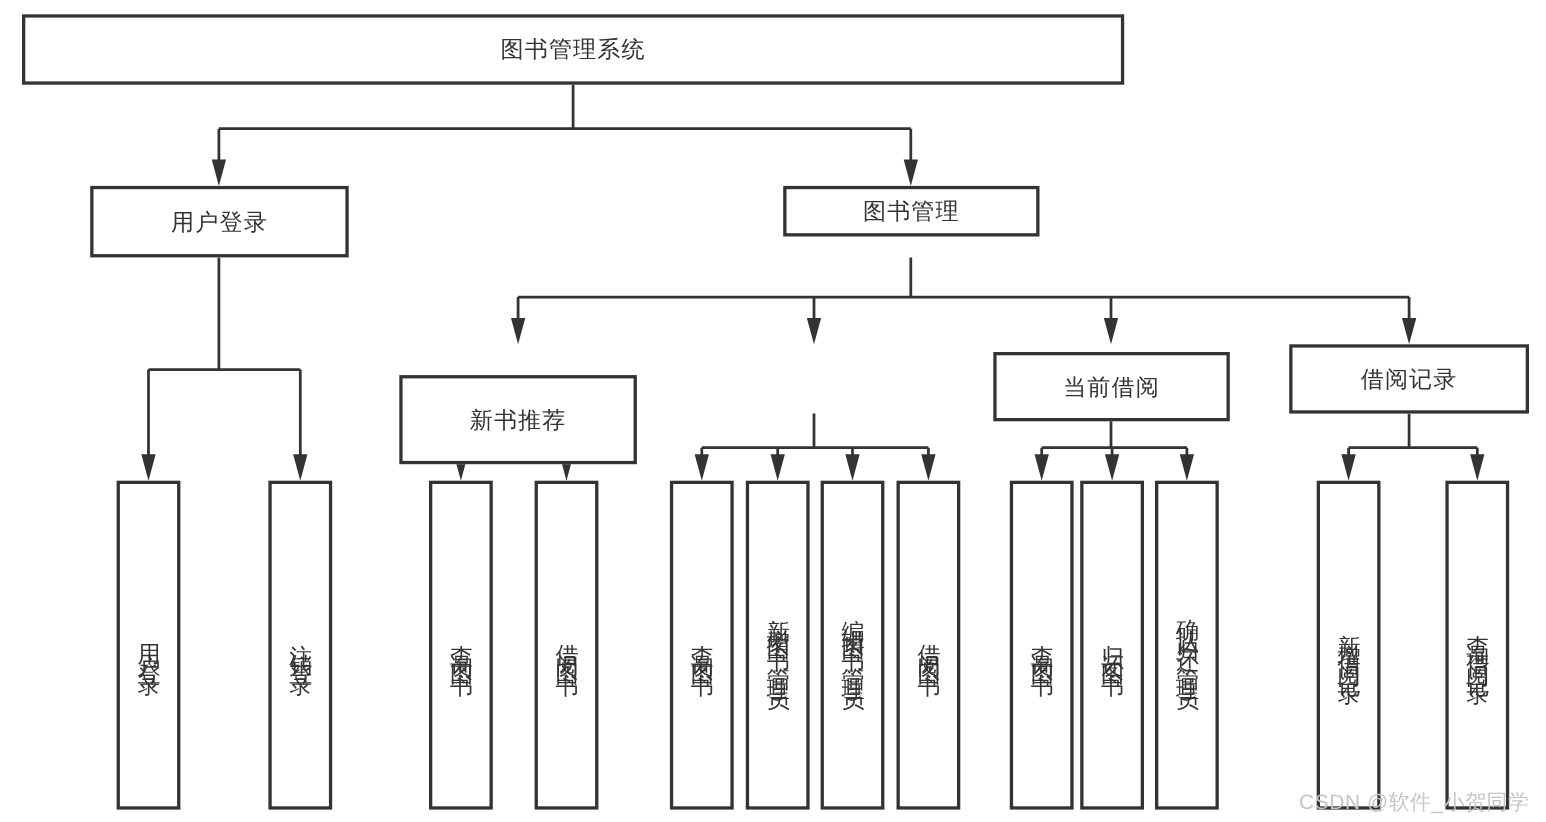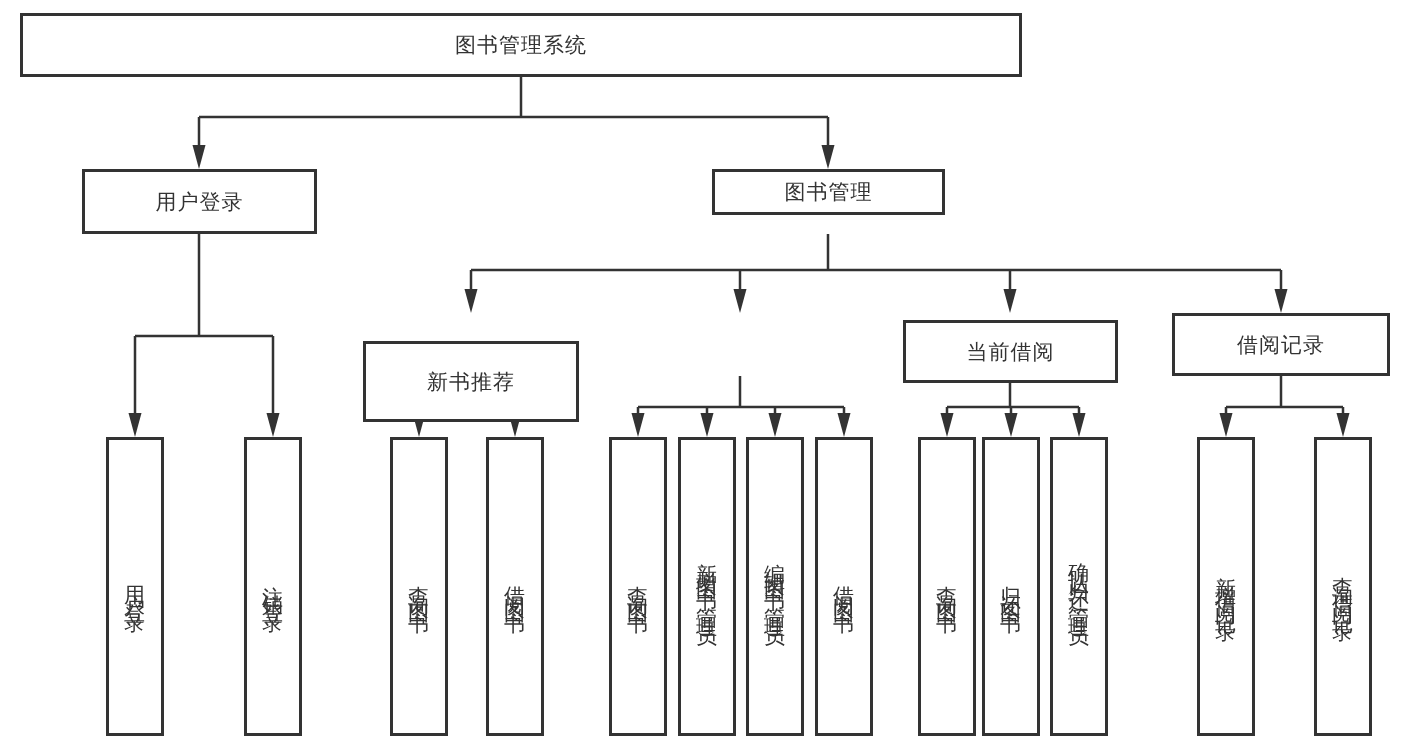--- a/index.html
+++ b/index.html
@@ -138,14 +138,15 @@
     <span class="vt">确认归还（管理员）</span>
   </div>
 
   <div class="node v" style="left:1197px; top:437px; width:58px; height:299px;">
     <span class="vt">新增借阅记录</span>
   </div>
   <div class="node v" style="left:1314px; top:437px; width:58px; height:299px;">
     <span class="vt">查询借阅记录</span>
   </div>
 
+  <div class="watermark">CSDN @软件_小贺同学</div>
 
 </div>
 
 </body></html>

